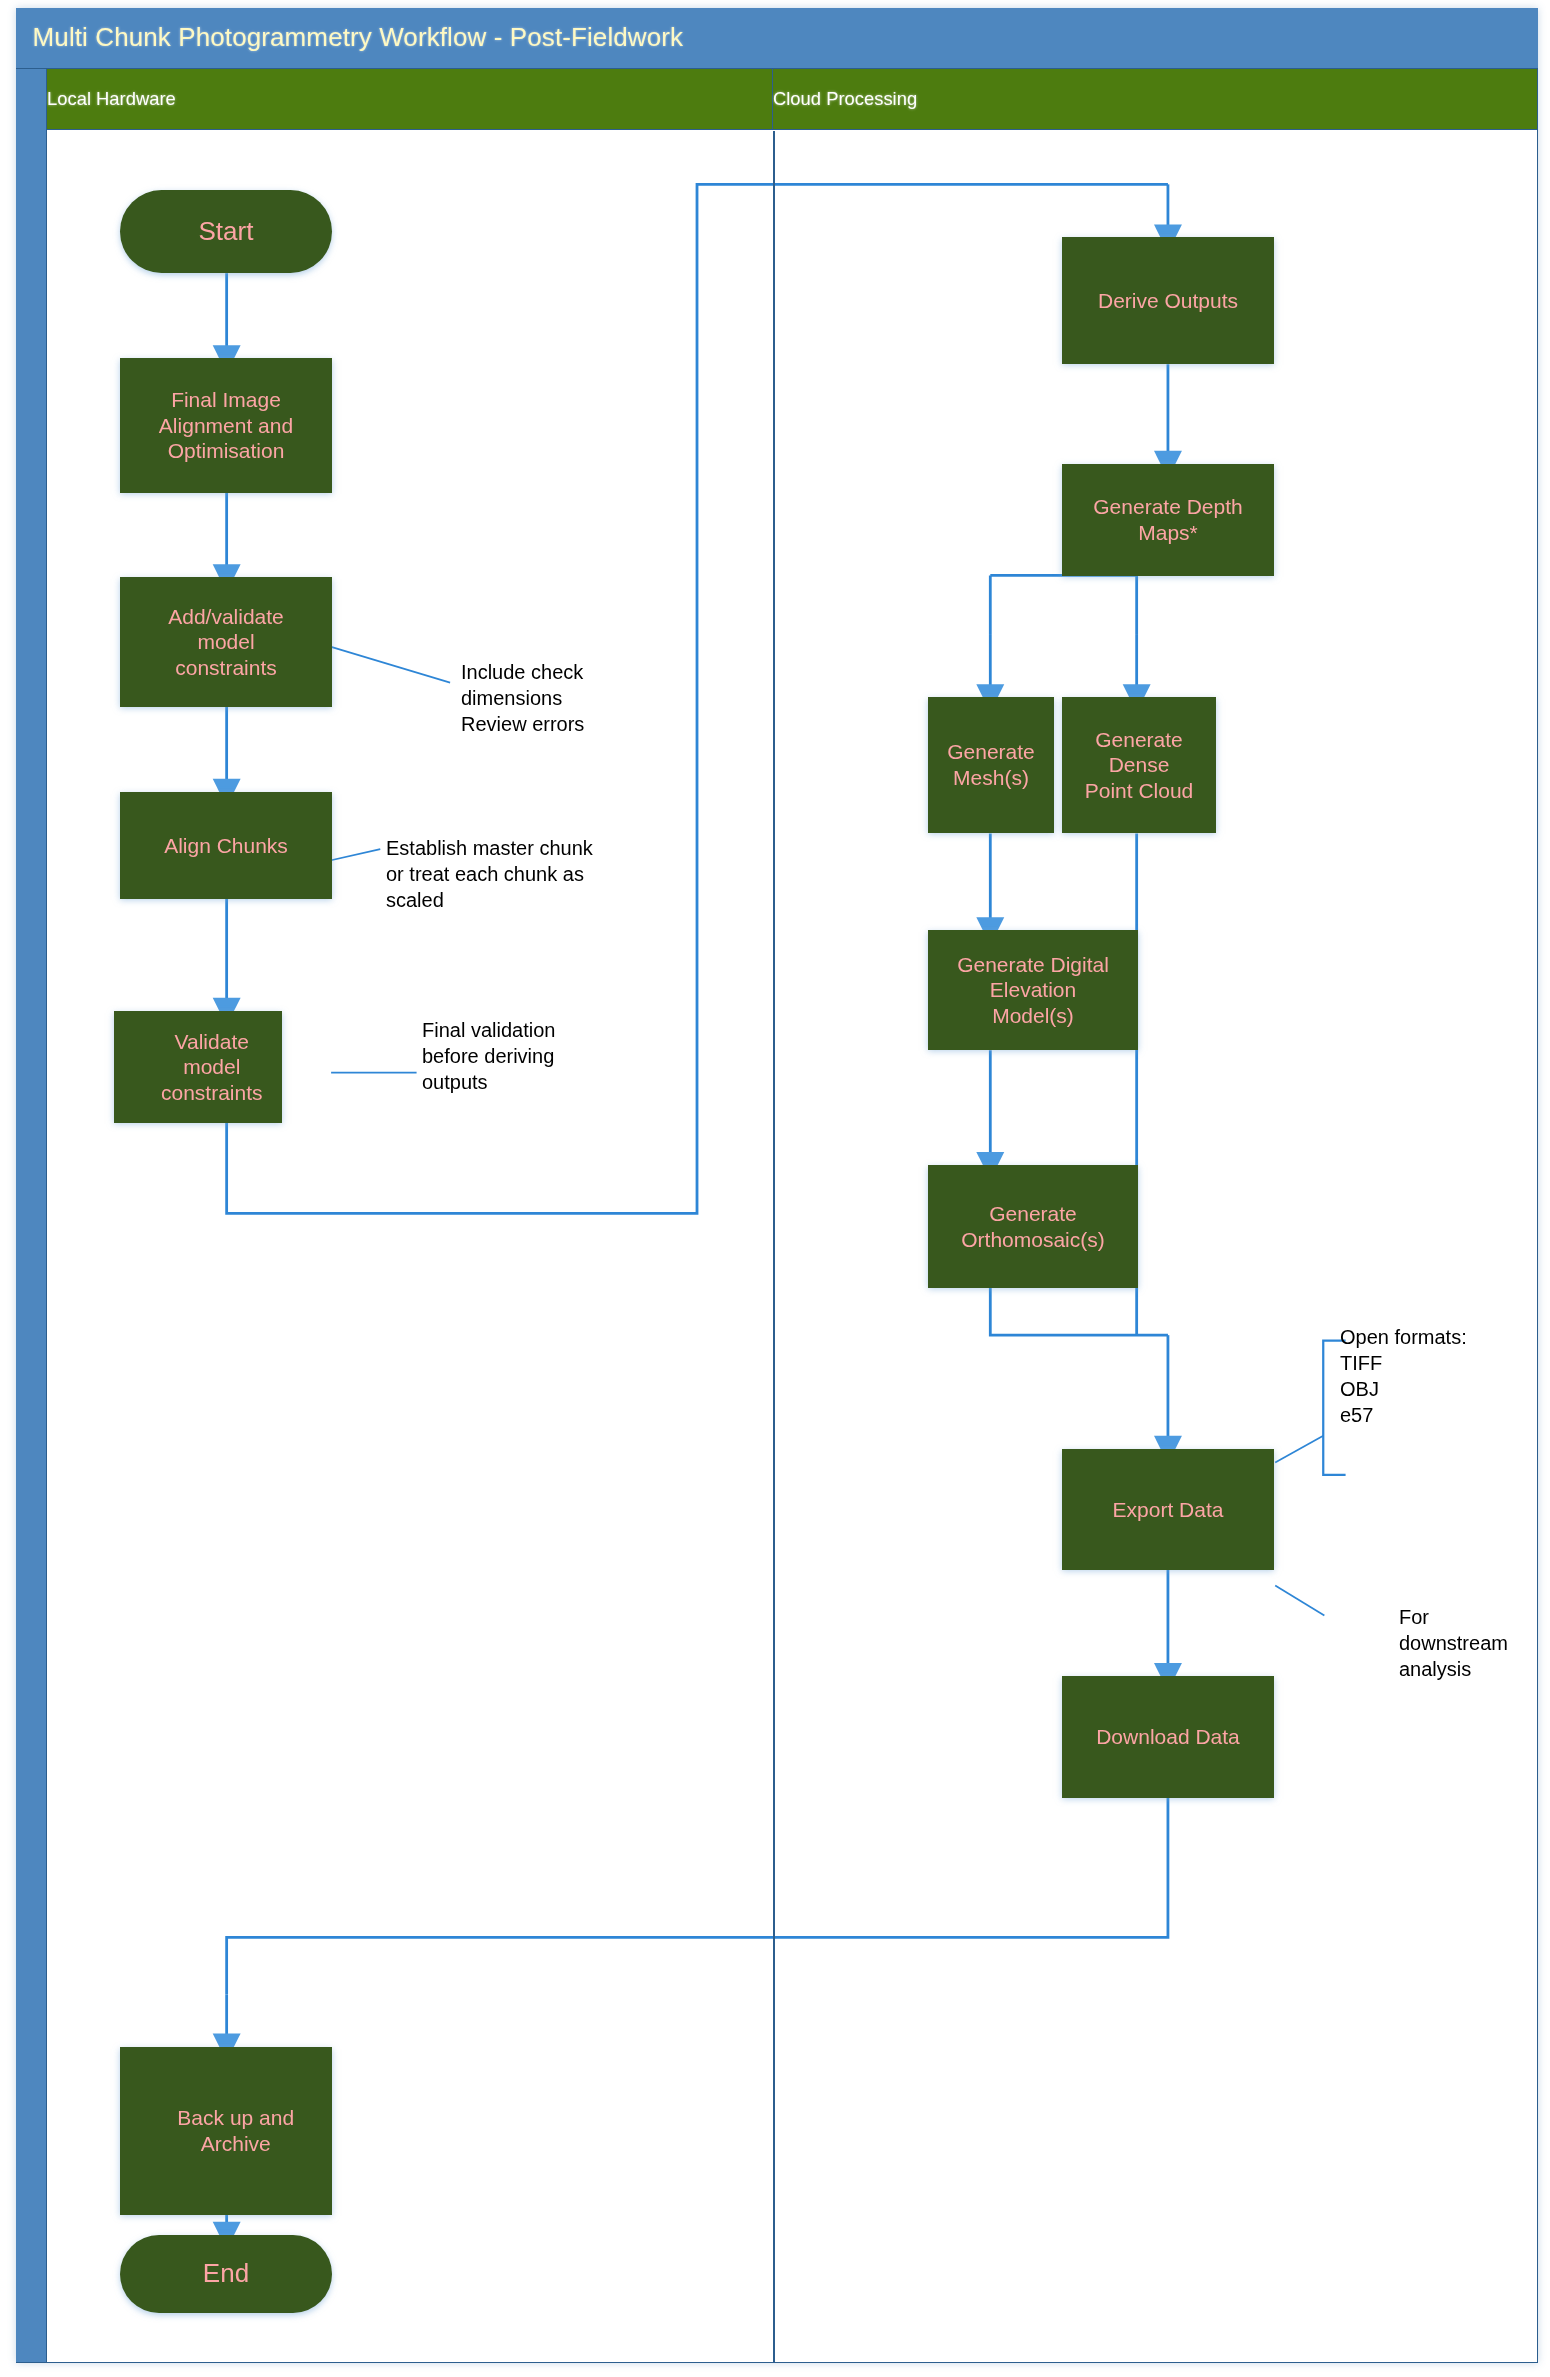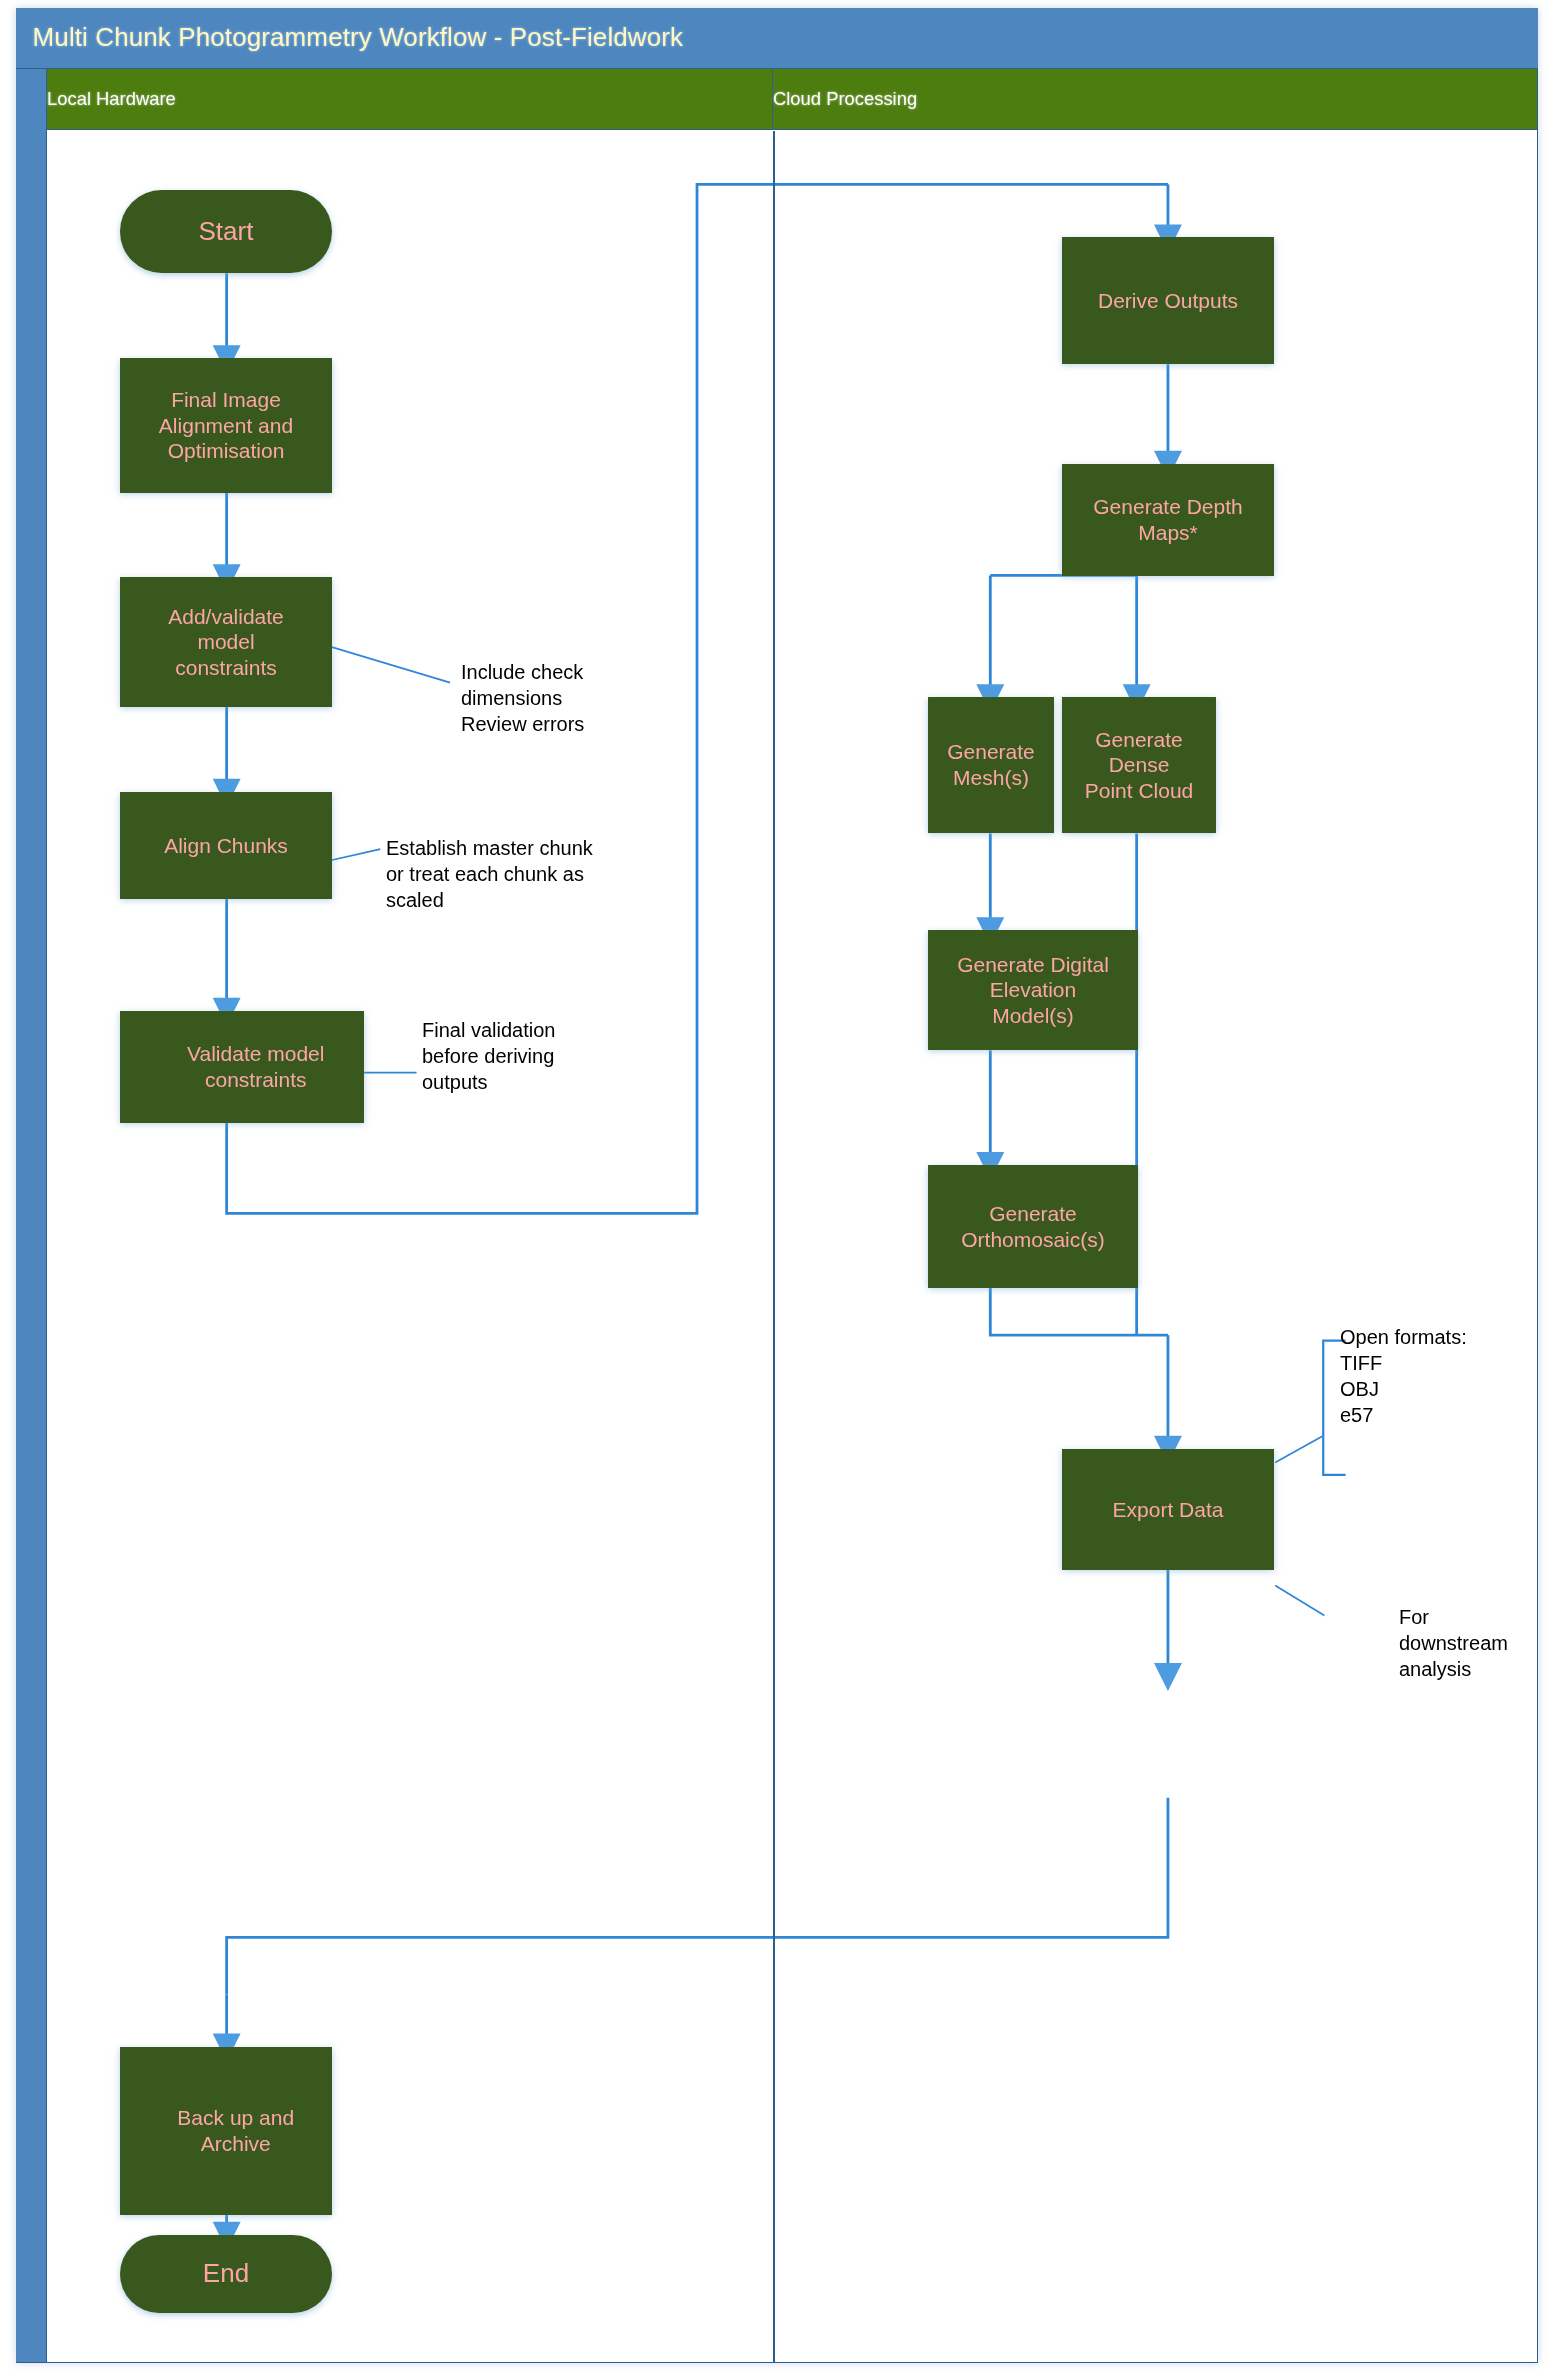--- a/index.html
+++ b/index.html
@@ -190,21 +190,21 @@
   <div class="node" style="left:120px; top:358px; width:212px; height:135px;">Final Image
 Alignment and
 Optimisation</div>
 
   <div class="node" style="left:120px; top:577px; width:212px; height:130px;">Add/validate
 model
 constraints</div>
 
   <div class="node" style="left:120px; top:792px; width:212px; height:107px;">Align Chunks</div>
 
-  <div class="node" style="left:120px; top:1011px; width:244px; height:112px;padding-left:32px;">Validate model
+  <div class="node" style="left:114px; top:1011px; width:168px; height:112px;padding-left:32px;">Validate model
 constraints</div>
 
   <div class="node" style="left:120px; top:2047px; width:212px; height:168px;padding-left:24px;">Back up and
 Archive</div>
 
   <div class="node terminator" style="left:120px; top:2235px; width:212px; height:78px;">End</div>
 
   <div class="node" style="left:1062px; top:237px; width:212px; height:127px;">Derive Outputs</div>
 
   <div class="node" style="left:1062px; top:464px; width:212px; height:112px;">Generate Depth
@@ -218,20 +218,21 @@
 
   <div class="node" style="left:928px; top:930px; width:210px; height:120px;">Generate Digital
 Elevation
 Model(s)</div>
 
   <div class="node" style="left:928px; top:1165px; width:210px; height:123px;">Generate
 Orthomosaic(s)</div>
 
   <div class="node" style="left:1062px; top:1449px; width:212px; height:121px;">Export Data</div>
 
+  <div class="node" style="left:1062px; top:1676px; width:212px; height:122px;">Download Data</div>
 
   <div class="annot" style="left:461px; top:659px; width:240px;">Include check
 dimensions
 Review errors</div>
 
   <div class="annot" style="left:386px; top:835px; width:291px;">Establish master chunk
 or treat each chunk as
 scaled</div>
 
   <div class="annot" style="left:422px; top:1017px; width:246px;">Final validation

